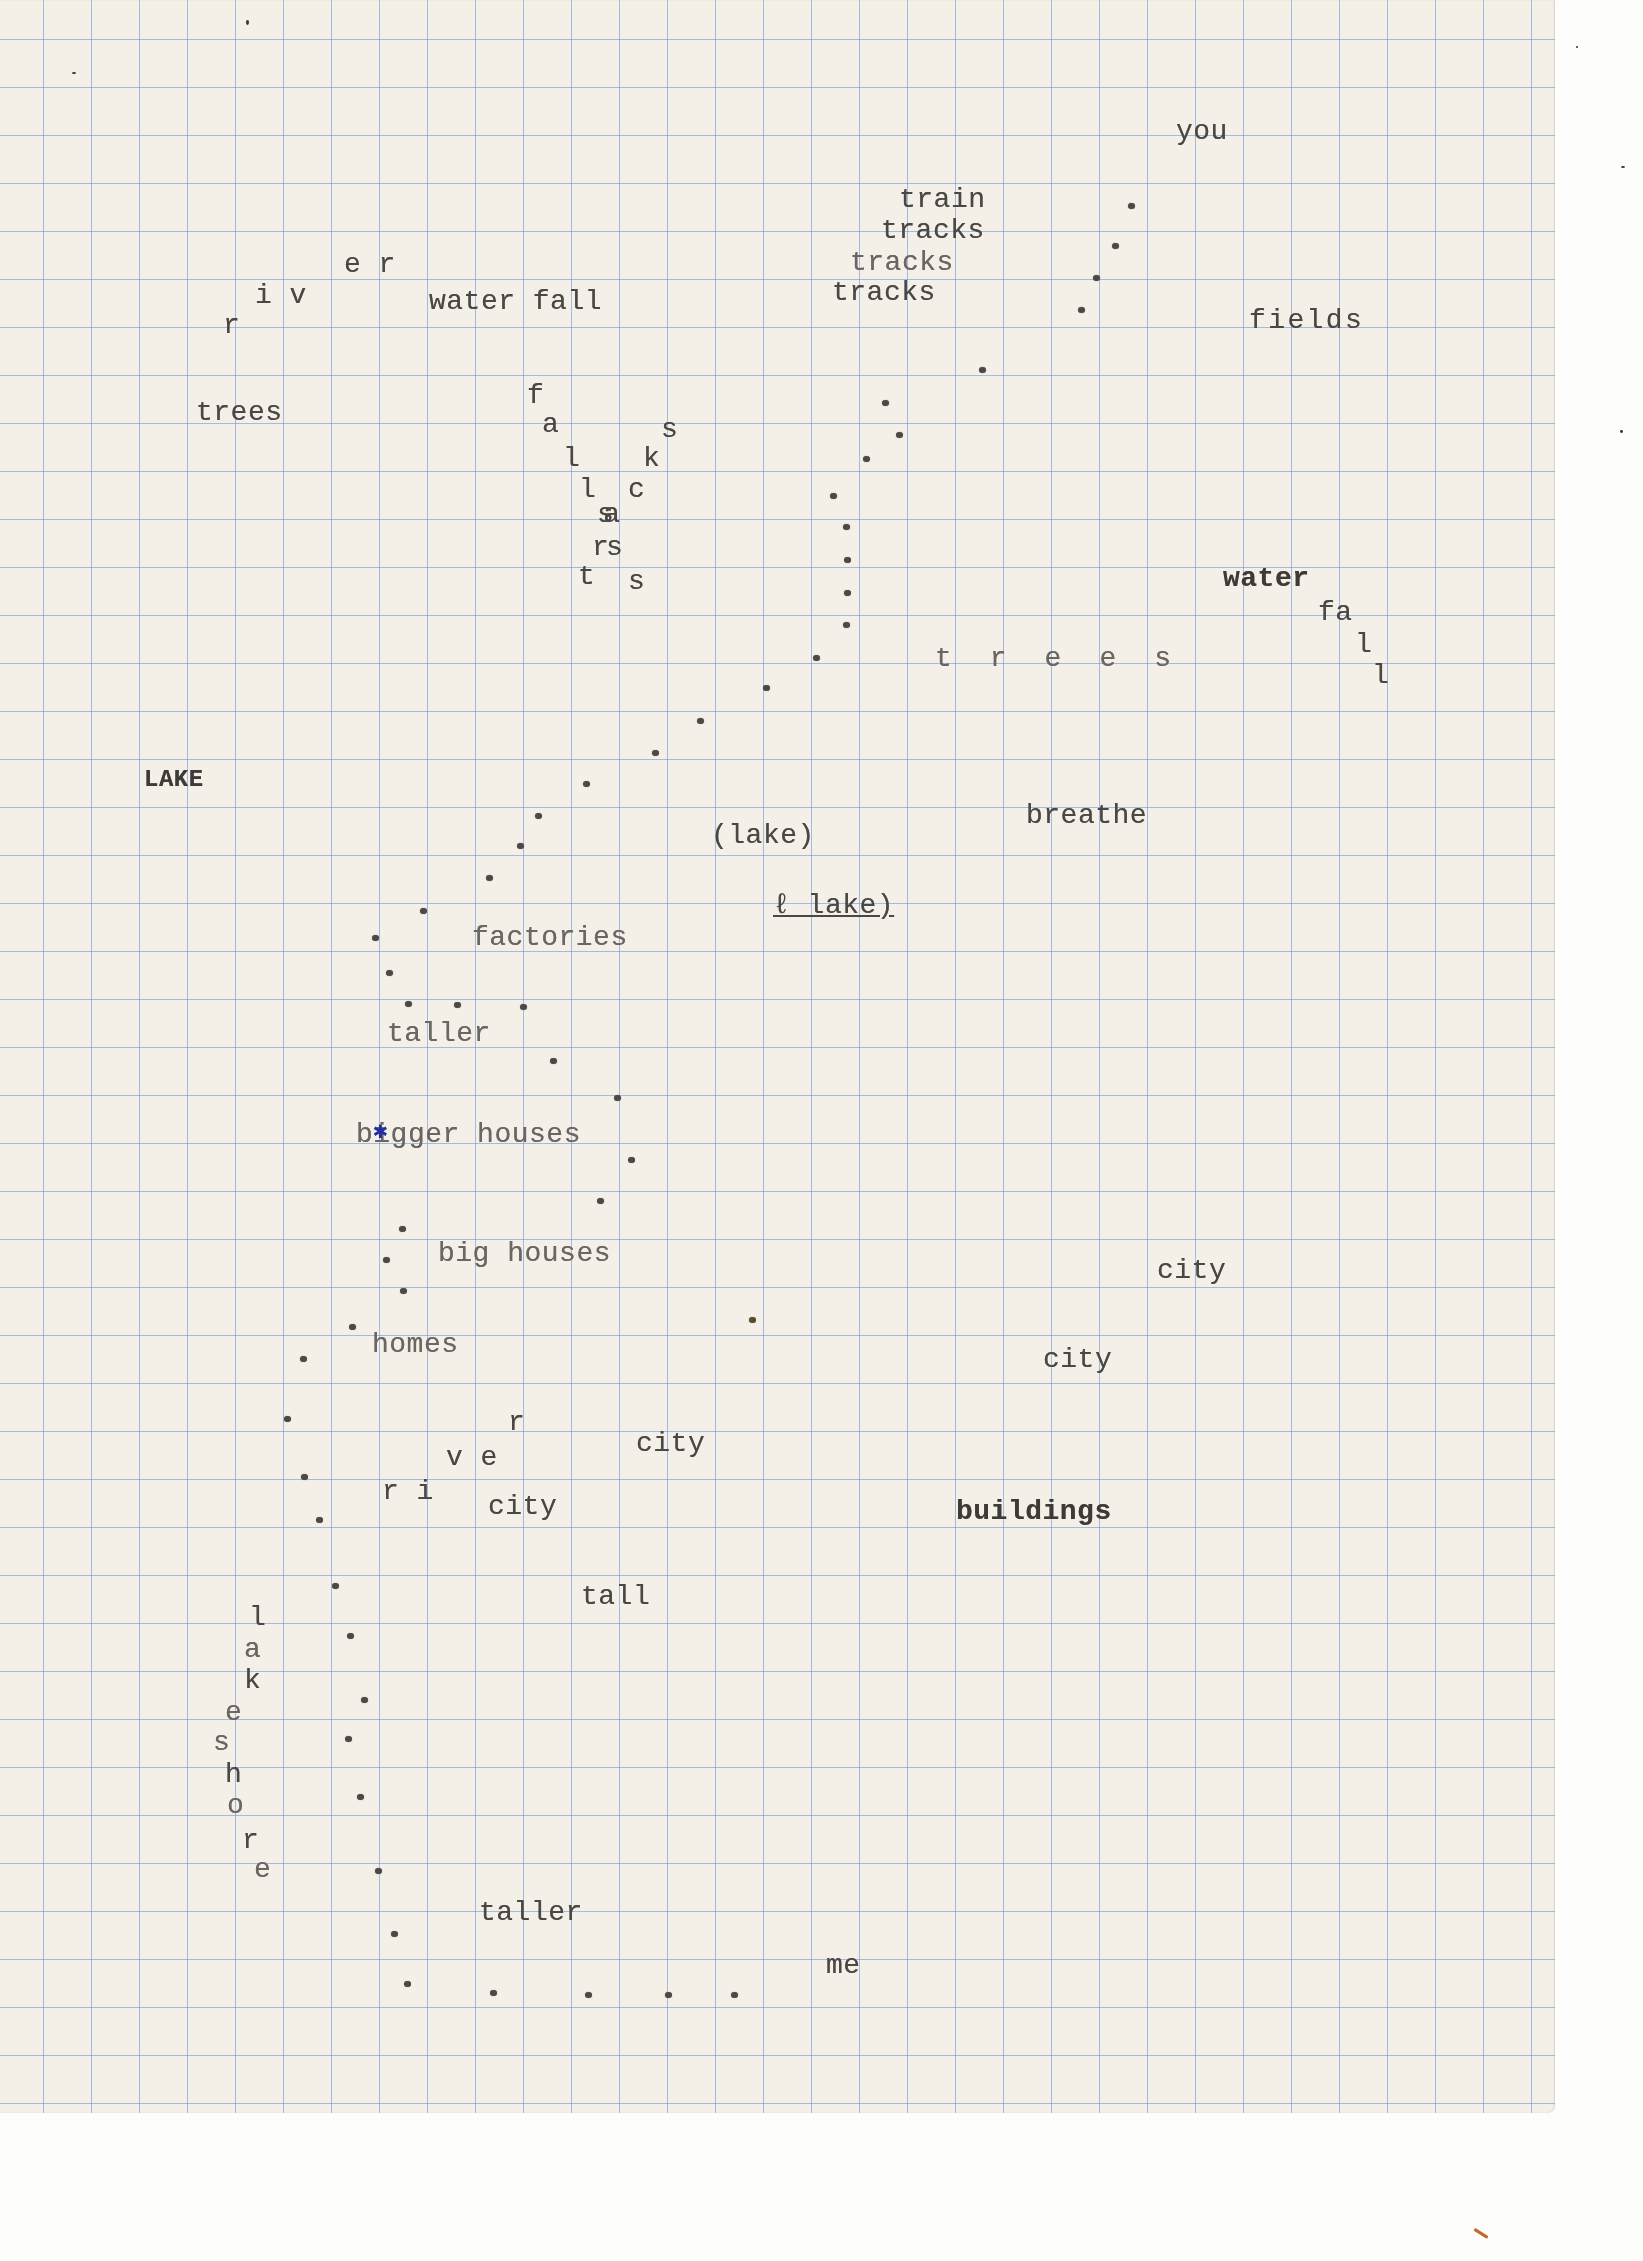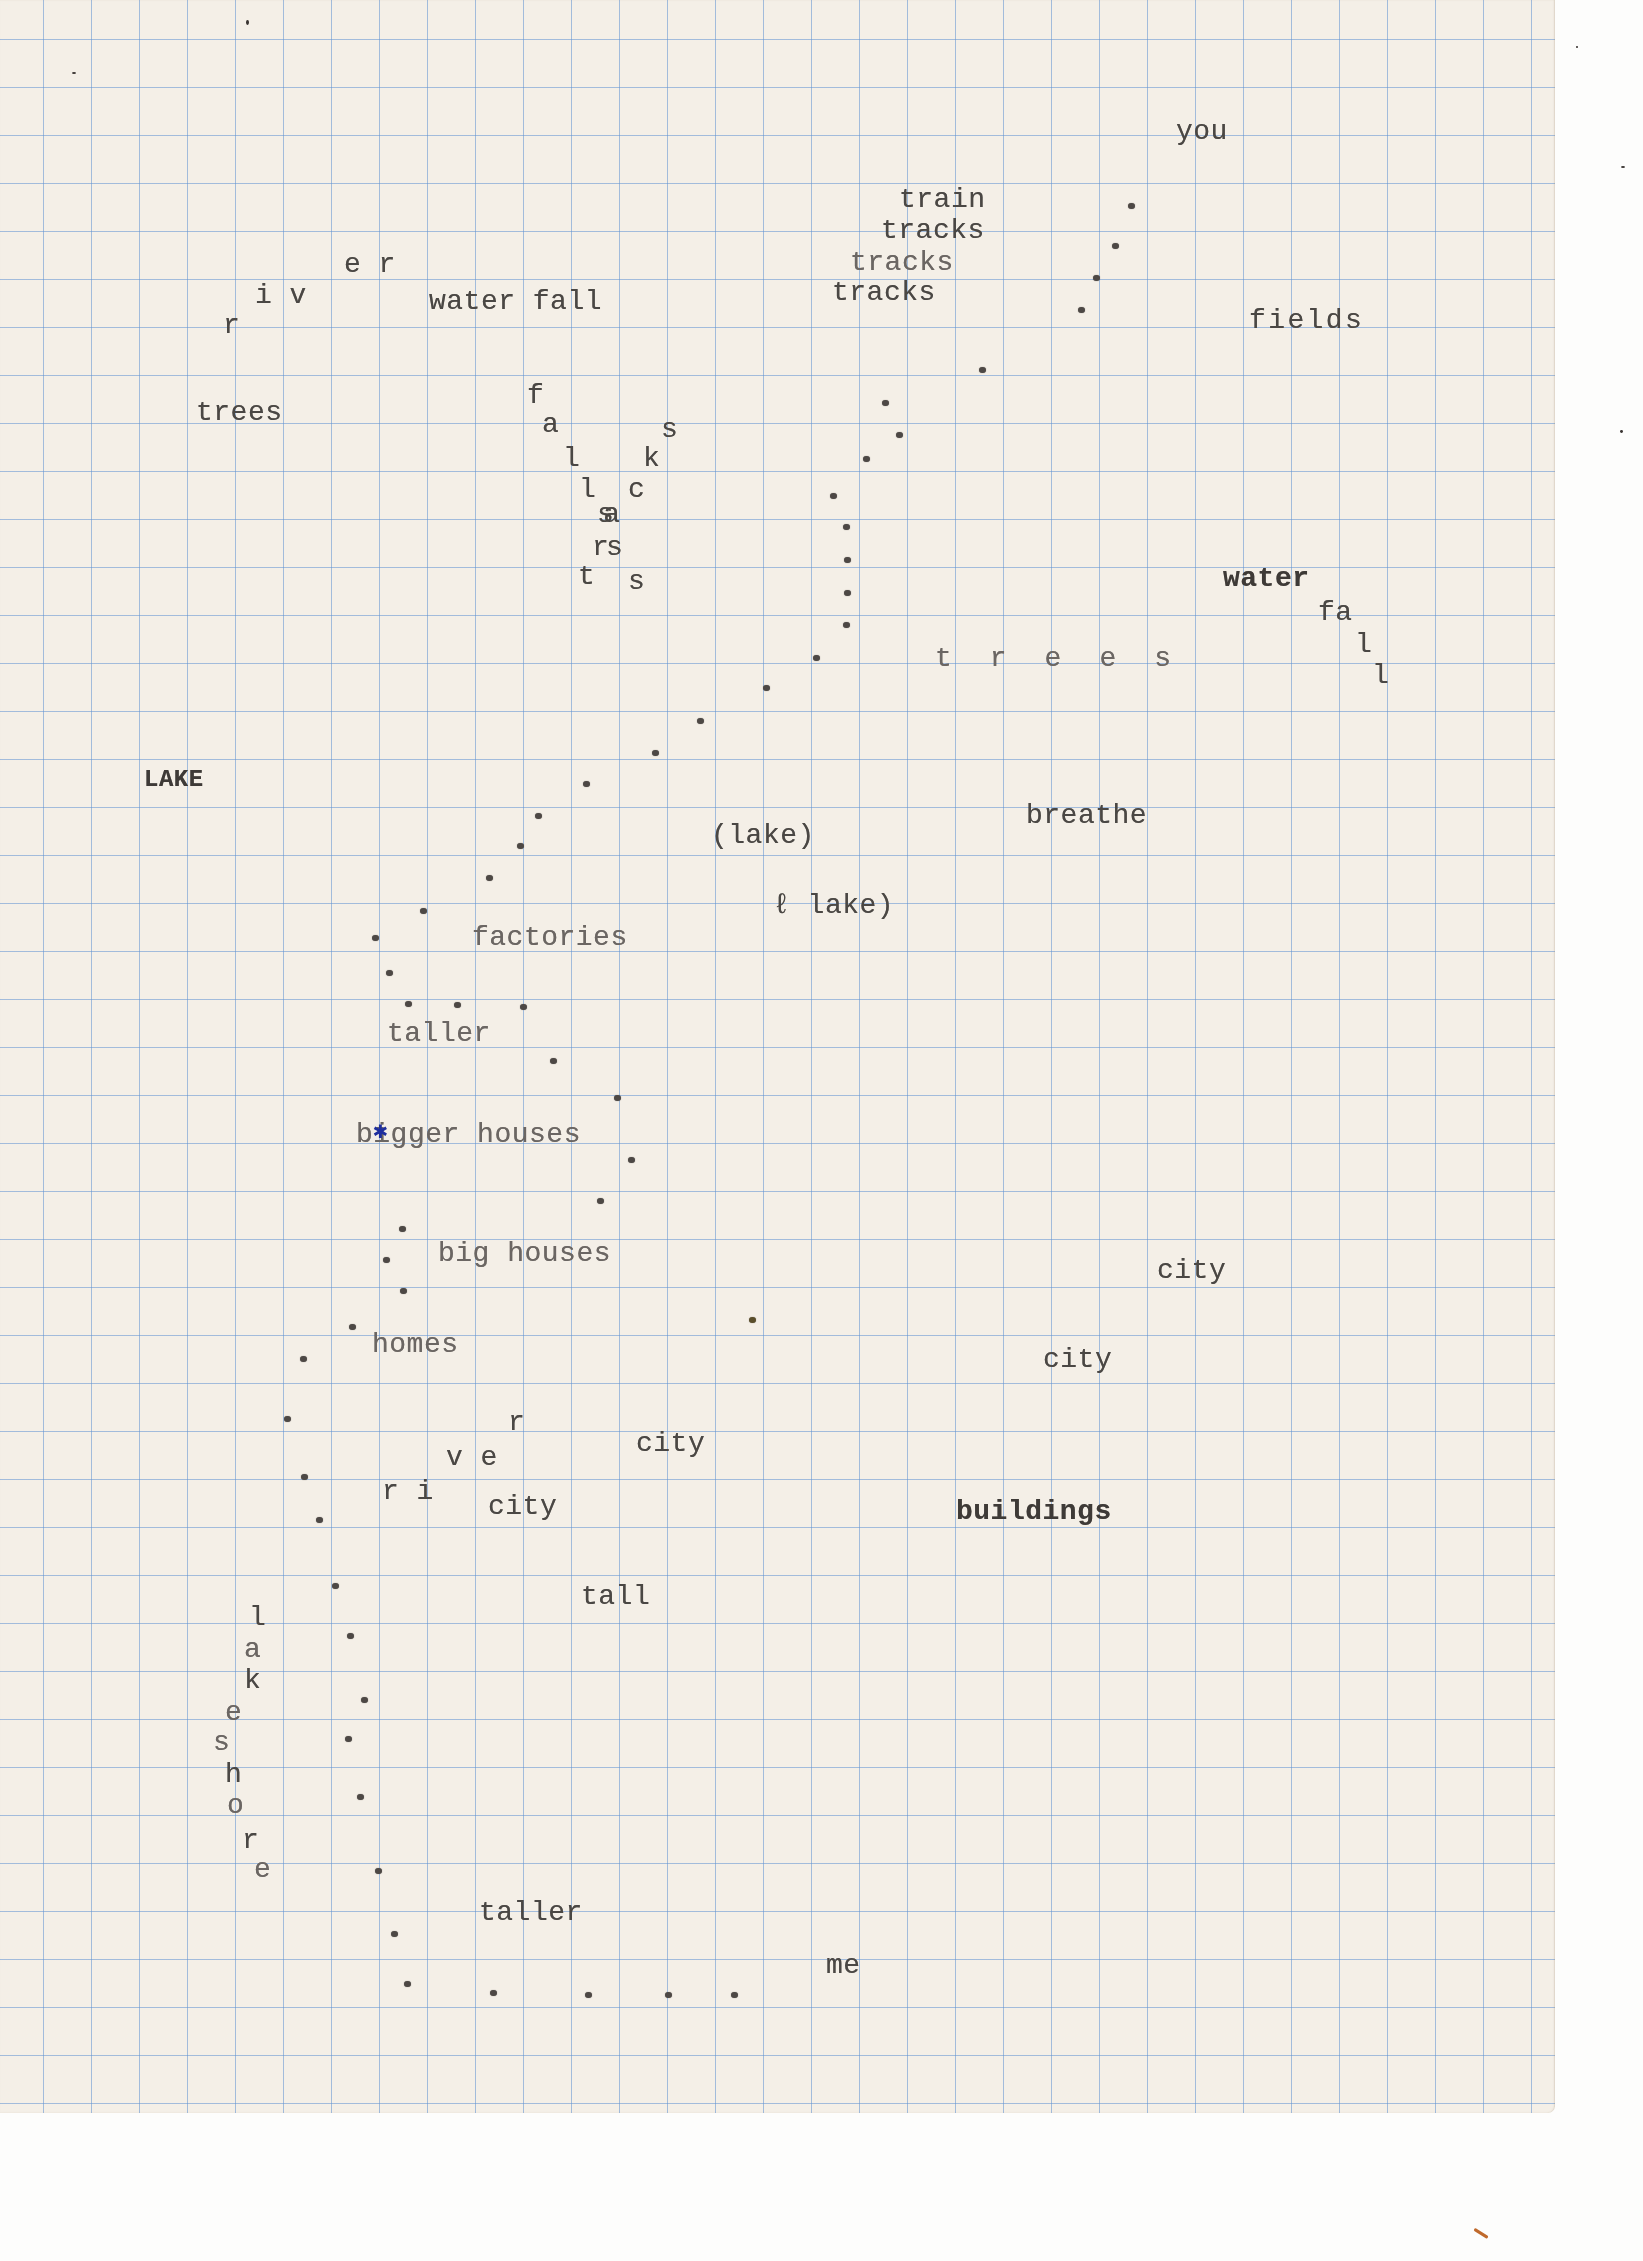--- a/index.html
+++ b/index.html
@@ -57,21 +57,21 @@
   <div class="t bold" style="left:1223px;top:565px;font-family:Liberation Mono, monospace;">water</div>
   <div class="t" style="left:1318px;top:599px;">fa</div>
   <div class="t" style="left:1355px;top:631px;">l</div>
   <div class="t" style="left:1372px;top:662px;">l</div>
 
   <div class="t light" style="left:935px;top:645px;letter-spacing:10.6px;">t r e e s</div>
 
   <div class="t bold" style="left:144px;top:768px;font-size:24px;">LAKE</div>
   <div class="t" style="left:1026px;top:802px;">breathe</div>
   <div class="t" style="left:711px;top:822px;">(lake)</div>
-  <div class="t" style="left:773px;top:892px;">ℓ lake)</div>
+  <div class="t" style="left:773px;top:892px;text-decoration:underline;">ℓ lake)</div>
 
   <div class="t light" style="left:472px;top:924px;">factories</div>
   <div class="t light" style="left:387px;top:1020px;">taller</div>
   <div class="t light" style="left:356px;top:1114px;margin-top:7px;">bigger houses</div>
   <div class="ink" style="left:373px;top:1120px;">✱</div>
   <div class="t light" style="left:438px;top:1240px;">big houses</div>
 
   <div class="t" style="left:1157px;top:1257px;">city</div>
   <div class="t light" style="left:372px;top:1331px;">homes</div>
   <div class="t" style="left:1043px;top:1346px;">city</div>

